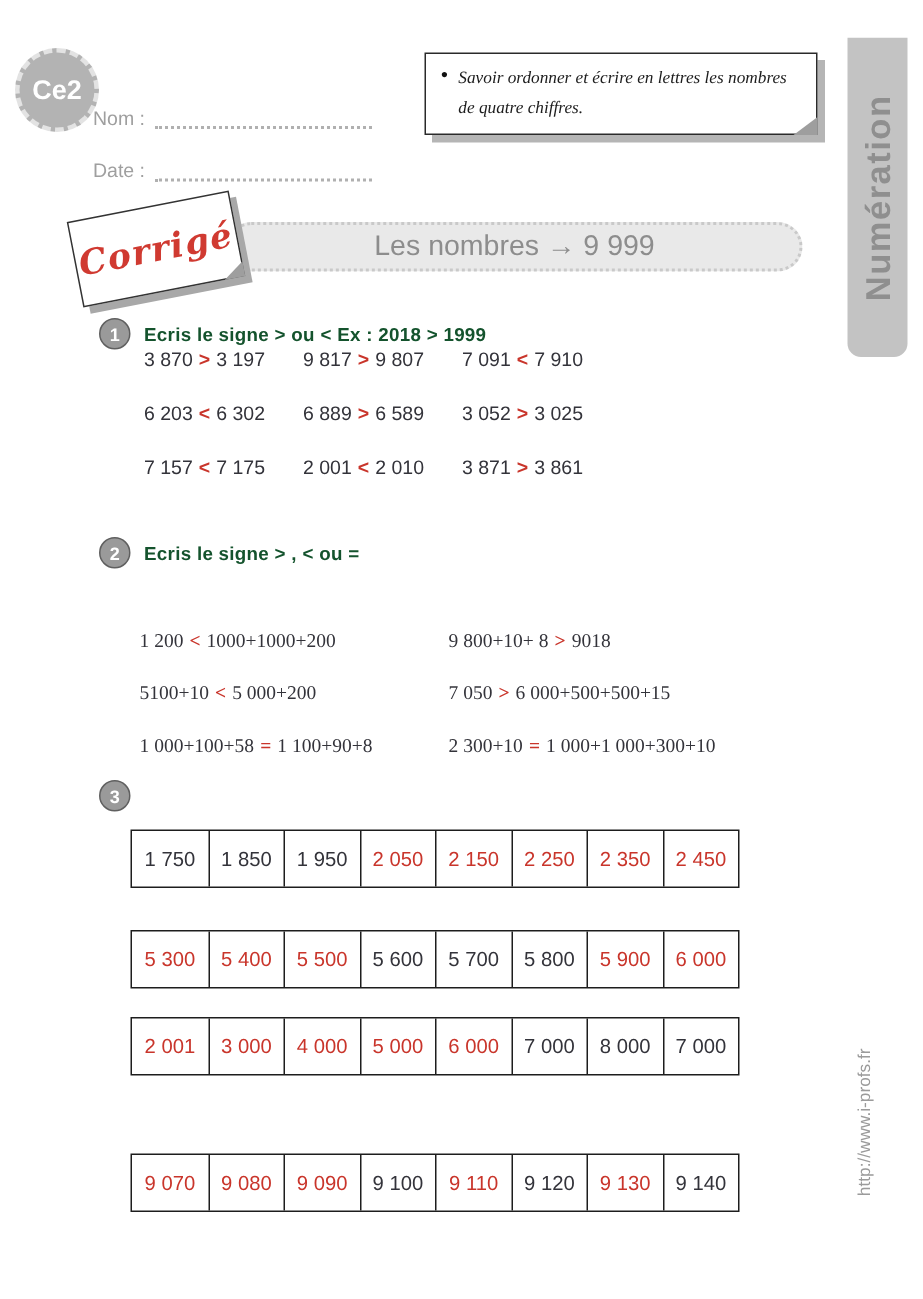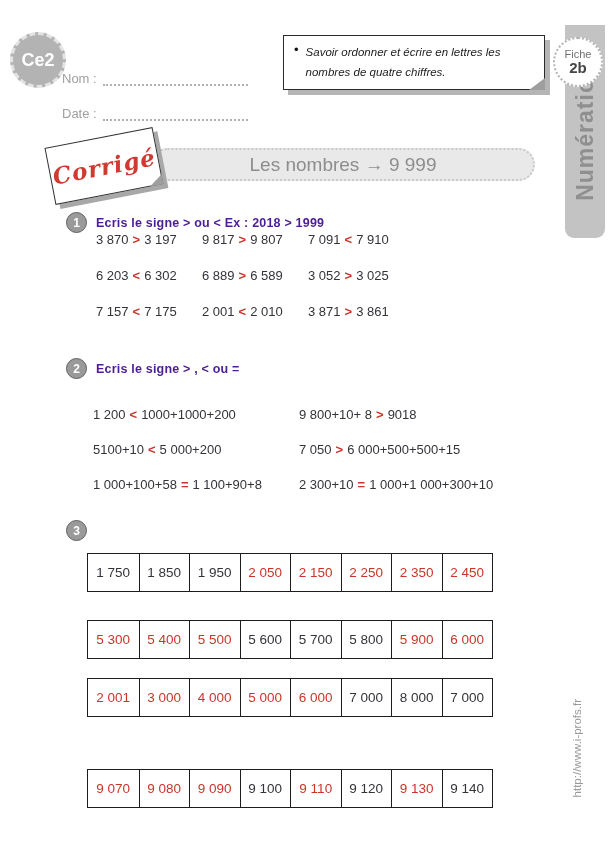--- a/index.html
+++ b/index.html
@@ -32,21 +32,21 @@
 
   .objective-box{
     position:absolute;left:283px;top:10px;width:262px;height:55px;
     background:#ffffff;border:1.6px solid #2a2a2a;
     box-shadow:5px 5px 0 #b5b5b5;
     padding:6px 10px 6px 10px;
     display:flex;gap:7px;
   }
   .objective-box .bullet{font-size:13px;color:#111;line-height:1.3;}
   .objective-text{
-    font-family:Liberation Sans, sans-serif;font-style:italic;
+    font-family:Liberation Serif, serif;font-style:italic;
     font-size:11.5px;color:#1c1c1c;line-height:1.75;
   }
   .objective-box::after{
     content:"";position:absolute;right:-1px;bottom:-1px;
     width:0;height:0;border-style:solid;border-width:0 0 12px 16px;
     border-color:transparent transparent #9e9e9e transparent;
   }
 
   .category-tab{
     position:absolute;left:565px;top:0;width:40px;height:213px;
@@ -95,26 +95,26 @@
   .ex-header{position:absolute;display:flex;align-items:center;gap:9px;}
   #ex1Header{left:66px;top:187px;}
   #ex2Header{left:66px;top:333px;}
   #ex3Header{left:66px;top:495px;}
   .ex-num{
     width:21px;height:21px;border-radius:50%;
     background:#9a9a9a;border:1.5px solid #5f5f5f;
     color:#ffffff;font-weight:bold;font-size:12px;
     display:flex;align-items:center;justify-content:center;flex:0 0 auto;
   }
-  .ex-instr{font-weight:bold;font-size:12.5px;color:#4c1d95;letter-spacing:0.2px;}
+  .ex-instr{font-weight:bold;font-size:12.5px;color:#14532d;letter-spacing:0.2px;}
 
   
   .cmp-grid{position:absolute;display:grid;}
   #ex1Grid{left:96px;top:196px;grid-template-columns:106px 106px 106px;grid-auto-rows:36px;}
-  #ex2Grid{left:93px;top:372px;grid-template-columns:206px 240px;grid-auto-rows:35px;}
+  #ex2Grid{left:93px;top:384px;grid-template-columns:206px 240px;grid-auto-rows:35px;font-family:Liberation Serif, serif;}
   .cmp-item{display:flex;align-items:center;font-size:13px;color:var(--ink);white-space:pre;}
   .cmp-item .sign{color:var(--red);font-weight:bold;margin:0 4px;}
 
   
   .tables-wrap{position:absolute;left:87px;top:528px;width:406px;}
   .seq-table{
     display:grid;grid-template-columns:repeat(8,1fr);
     border:1.6px solid #1d1d1d;height:39px;background:#ffffff;
   }
   .seq-table:nth-child(1){margin-bottom:28px;}
@@ -156,24 +156,20 @@
     <span class="dots"></span>
   </div>
 
   <div class="objective-box">
     <span class="bullet">•</span>
     <span class="objective-text">Savoir ordonner et écrire en lettres les nombres de quatre chiffres.</span>
   </div>
 
   <div class="category-tab">
     <span>Numération</span>
-  </div>
-  <div class="fiche-badge">
-    <span class="fl">Fiche</span>
-    <span class="fn">2b</span>
   </div>
 
   <div class="stamp">
     <span>Corrigé</span>
   </div>
   <div class="title-banner">
     <span>Les nombres → 9 999</span>
   </div>
 
   <div class="ex-header" id="ex1Header">

